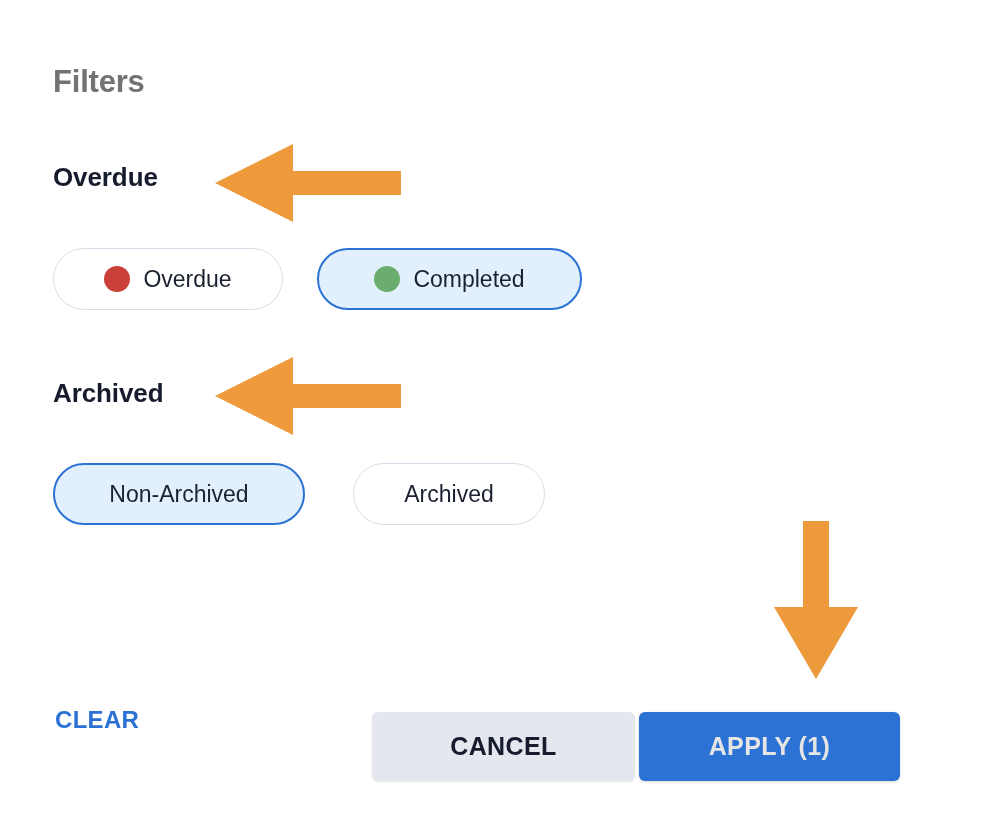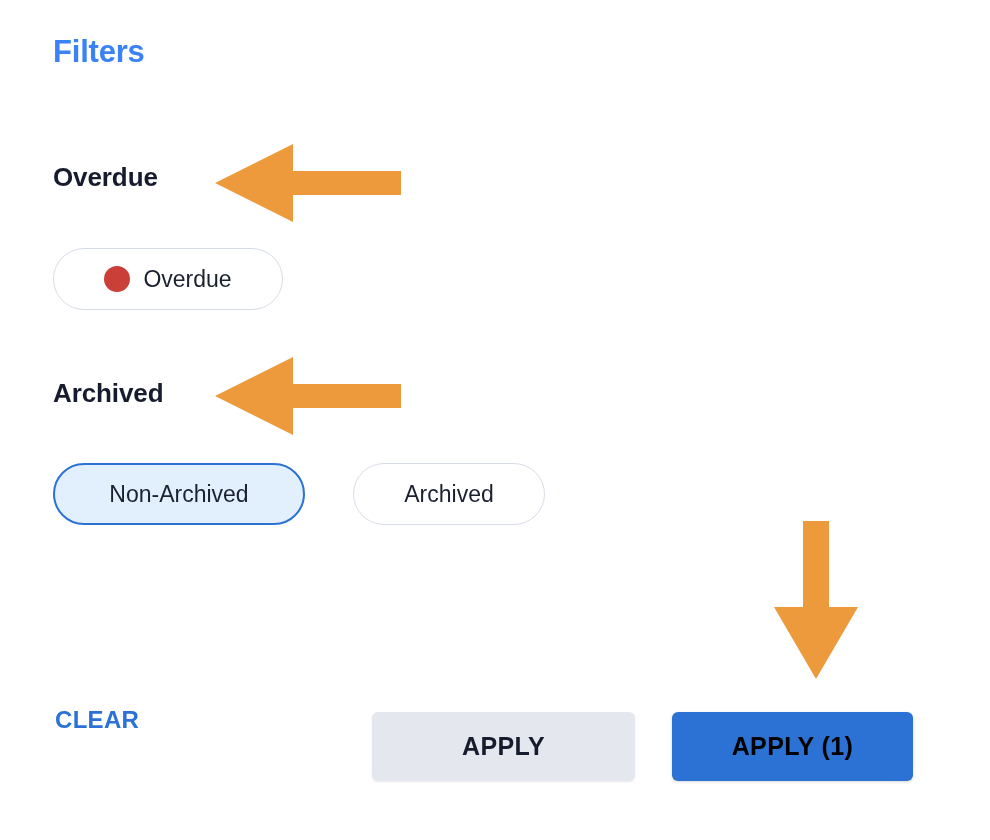--- a/index.html
+++ b/index.html
@@ -18,24 +18,24 @@
 
   .panel {
     position: absolute;
     inset: 0;
   }
 
   
   .title {
     position: absolute;
     left: 53px;
-    top: 36px;
+    top: 66px;
     font-size: 31px;
     font-weight: bold;
-    color: #3b82f6;
+    color: #737373;
     letter-spacing: -0.2px;
     line-height: 1;
     text-align: right;
   }
   .section-label {
     position: absolute;
     left: 53px;
     font-size: 26px;
     font-weight: bold;
     color: #161C2D;
@@ -121,25 +121,25 @@
   }
   #cancel-button {
     left: 372px;
     top: 712px;
     width: 263px;
     background: #E4E7EE;
     color: #161C2D;
     box-shadow: 0 1px 2px rgba(20,28,48,0.10);
   }
   #apply-button {
-    left: 672px;
+    left: 639px;
     top: 712px;
-    width: 241px;
+    width: 261px;
     background: #2B72D4;
-    color: #000000;
+    color: #e5e5e5;
     box-shadow: 0 1px 3px rgba(20,28,48,0.18);
   }
 
   
   .arrow {
     position: absolute;
     pointer-events: none;
   }
   #arrow-status   { left: 213px; top: 142px; }
   #arrow-archived { left: 213px; top: 355px; }
@@ -155,40 +155,44 @@
   <div class="section-label" id="status-label">Overdue</div>
 
   <div class="chip-row" id="status-row">
 
     <div class="chip" id="chip-overdue">
       <span class="dot" id="dot-overdue" style="background: rgb(202, 63, 56);"></span>
       <span class="chip-label">Overdue</span>
     </div>
 
 
+    <div class="chip selected" id="chip-completed">
+      <span class="dot" id="dot-completed" style="background: rgb(107, 173, 110);"></span>
+      <span class="chip-label">Completed</span>
+    </div>
 
   </div>
 
   <div class="section-label" id="archived-label">Archived</div>
 
   <div class="chip-row" id="archived-row">
 
     <div class="chip selected" id="chip-non-archived">
       <span class="chip-label">Non-Archived</span>
     </div>
 
     <div class="chip" id="chip-archived">
       <span class="chip-label">Archived</span>
     </div>
 
   </div>
 
   <div class="clear-link">CLEAR</div>
 
-  <button class="btn" id="cancel-button">APPLY</button>
+  <button class="btn" id="cancel-button">CANCEL</button>
 
   <button class="btn" id="apply-button">APPLY (1)</button>
 
   <svg class="arrow" id="arrow-status" width="190" height="82" viewBox="0 0 190 82">
     <path d="M2,41 L80,2 L80,29 L188,29 L188,53 L80,53 L80,80 Z" fill="#ED9A3C"></path>
   </svg>
 
   <svg class="arrow" id="arrow-archived" width="190" height="82" viewBox="0 0 190 82">
     <path d="M2,41 L80,2 L80,29 L188,29 L188,53 L80,53 L80,80 Z" fill="#ED9A3C"></path>
   </svg>

